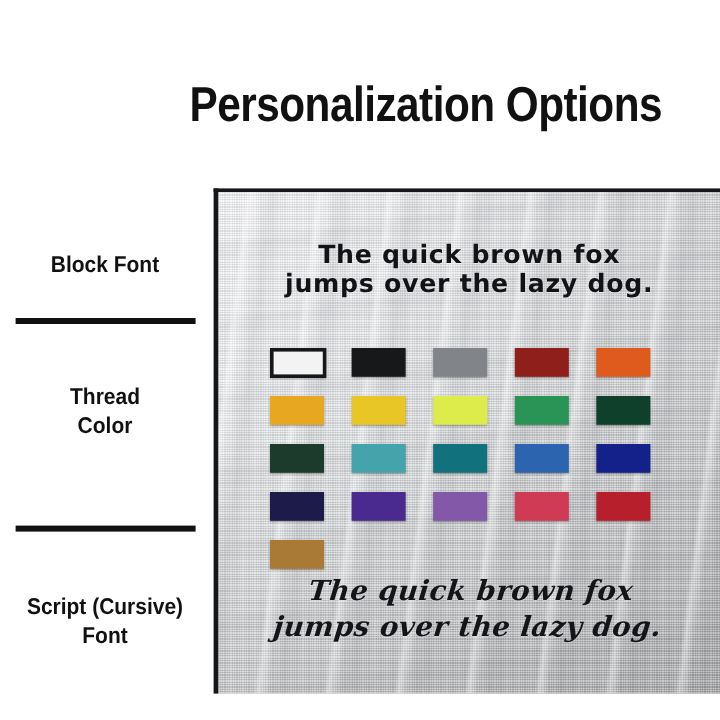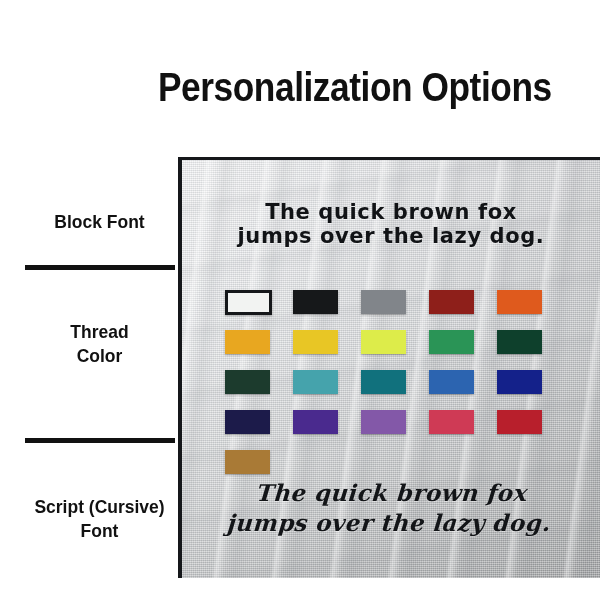--- a/index.html
+++ b/index.html
@@ -46,21 +46,21 @@
     letter-spacing: -0.5px;
     color: #111111;
     white-space: nowrap;
     transform: scaleX(0.86);
     transform-origin: left center;
   }
 
   
   #label-column {
     position: absolute;
-    left: 12px;
+    left: 0;
     top: 150px;
     width: 175px;
     height: 450px;
   }
 
   .side-label {
     position: absolute;
     left: 0;
     width: 175px;
     text-align: center;

